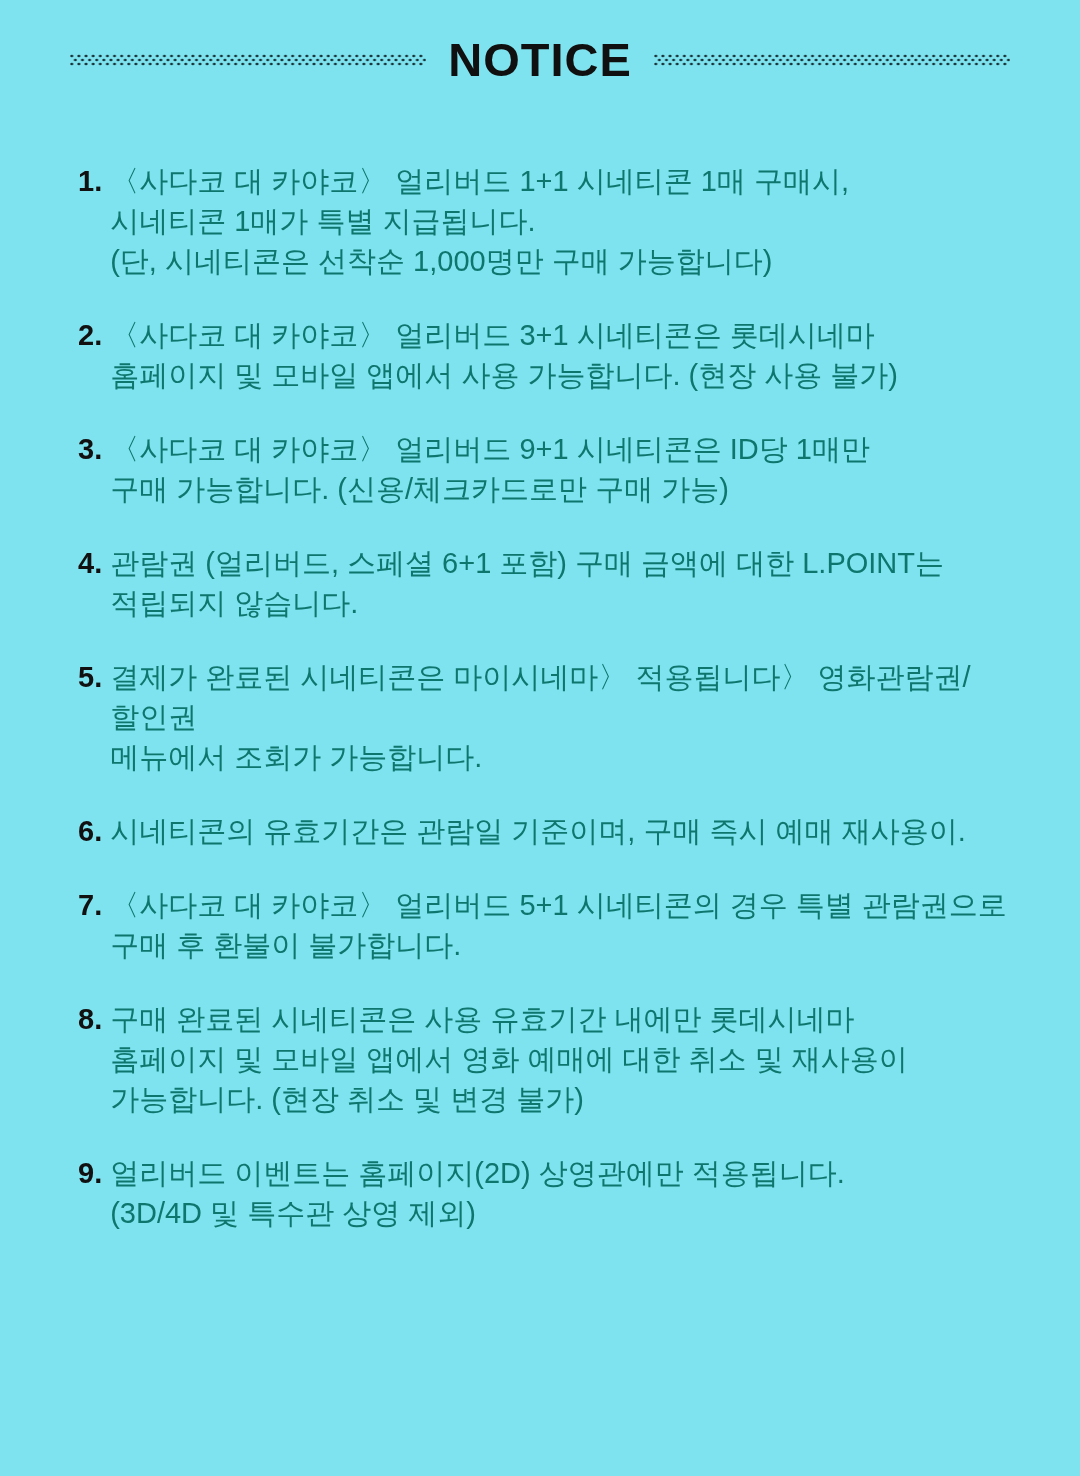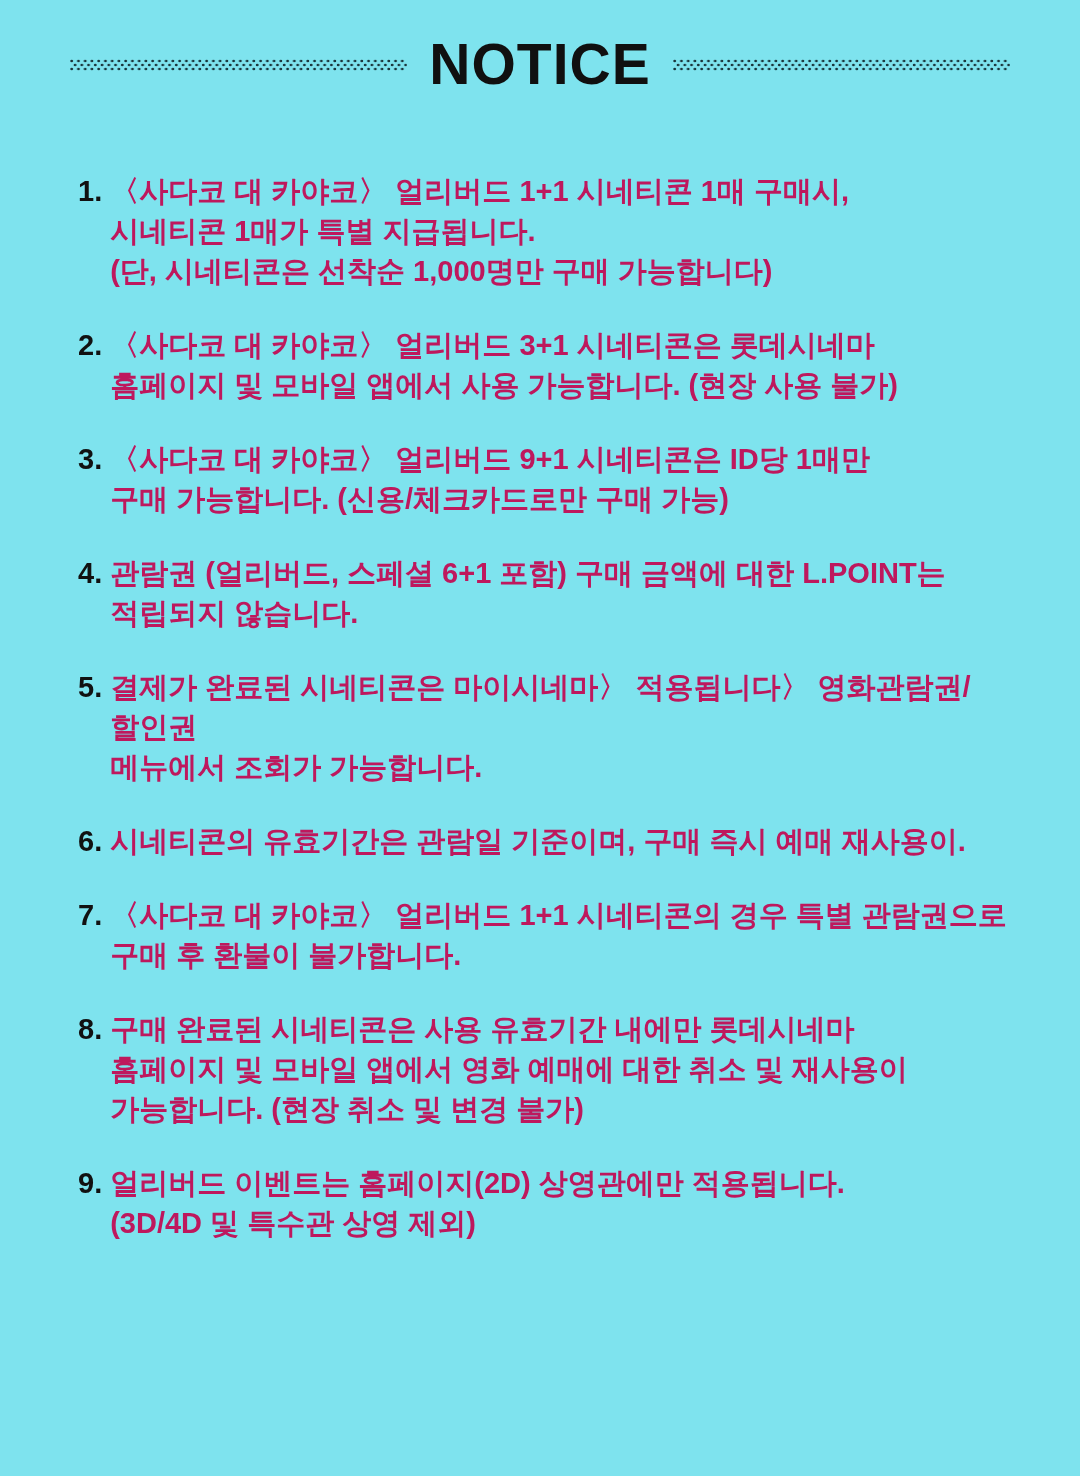--- a/index.html
+++ b/index.html
@@ -37,21 +37,21 @@
     height: 16px;
     position: relative;
     overflow: hidden;
   }
   .deco-line svg {
     display: block;
     width: 100%;
     height: 16px;
   }
   .notice-title {
-    font-size: 57px;
+    font-size: 47px;
     font-weight: 800;
     letter-spacing: 1px;
     color: #101010;
     white-space: nowrap;
     line-height: 1;
     font-family: "Liberation Sans", "DejaVu Sans", sans-serif;
   }
 
   
   .notice-list {
@@ -72,23 +72,23 @@
     font-size: 29px;
     font-weight: 700;
     line-height: 1.38;
     color: #111111;
     padding-right: 8px;
     white-space: nowrap;
   }
   .notice-text {
     flex: 1 1 auto;
     font-size: 29px;
-    font-weight: 700;
+    font-weight: 400;
     line-height: 1.38;
-    color: #be185d;
+    color: #0f766e;
     white-space: pre-line;
     word-break: keep-all;
   }
 </style>
 </head>
 <body>
 
 <div class="page">
 
   <div class="header">
@@ -154,21 +154,21 @@
 메뉴에서 조회가 가능합니다.</span>
     </li>
 
     <li class="notice-item">
       <span class="notice-num">6.</span>
       <span class="notice-text">시네티콘의 유효기간은 관람일 기준이며, 구매 즉시 예매 재사용이.</span>
     </li>
 
     <li class="notice-item">
       <span class="notice-num">7.</span>
-      <span class="notice-text">〈사다코 대 카야코〉 얼리버드 1+1 시네티콘의 경우 특별 관람권으로
+      <span class="notice-text">〈사다코 대 카야코〉 얼리버드 5+1 시네티콘의 경우 특별 관람권으로
 구매 후 환불이 불가합니다.</span>
     </li>
 
     <li class="notice-item">
       <span class="notice-num">8.</span>
       <span class="notice-text">구매 완료된 시네티콘은 사용 유효기간 내에만 롯데시네마
 홈페이지 및 모바일 앱에서 영화 예매에 대한 취소 및 재사용이
 가능합니다. (현장 취소 및 변경 불가)</span>
     </li>
 

